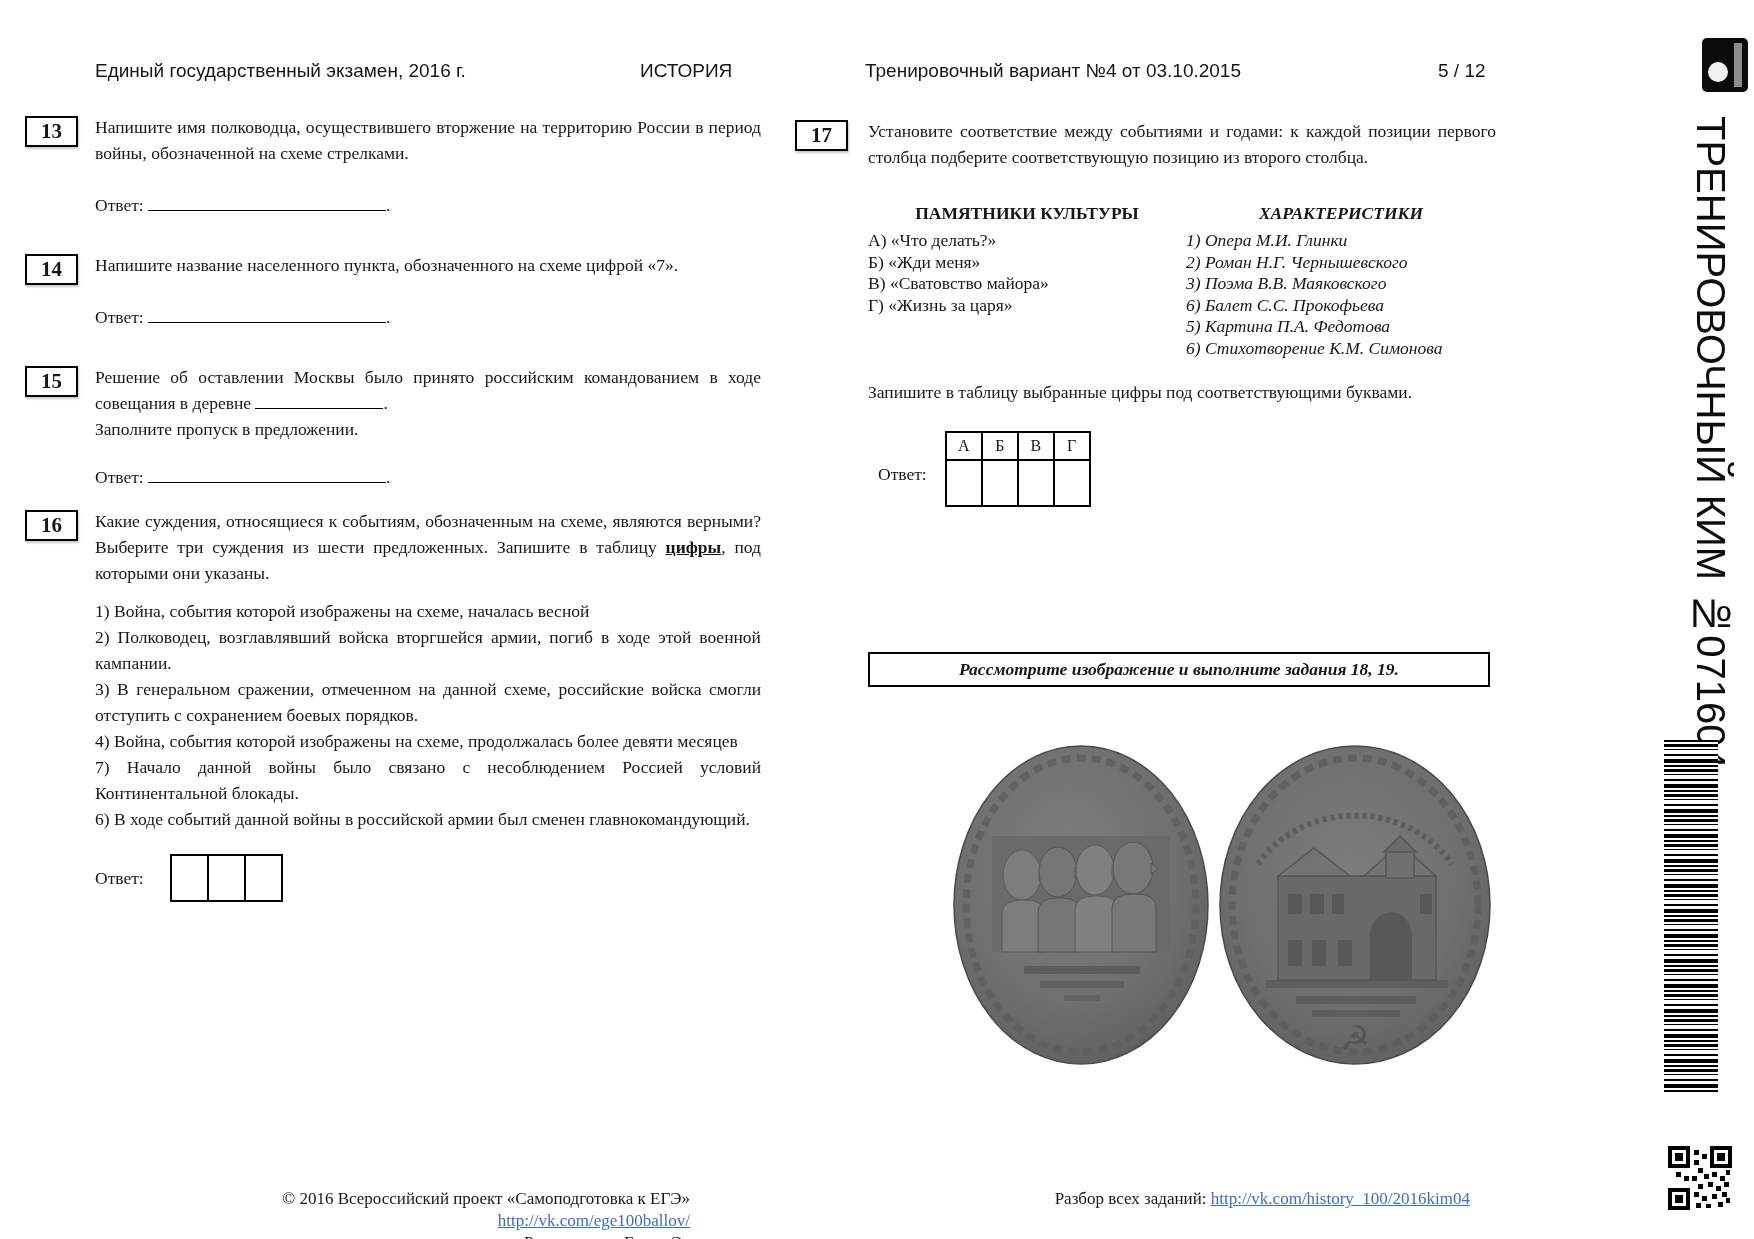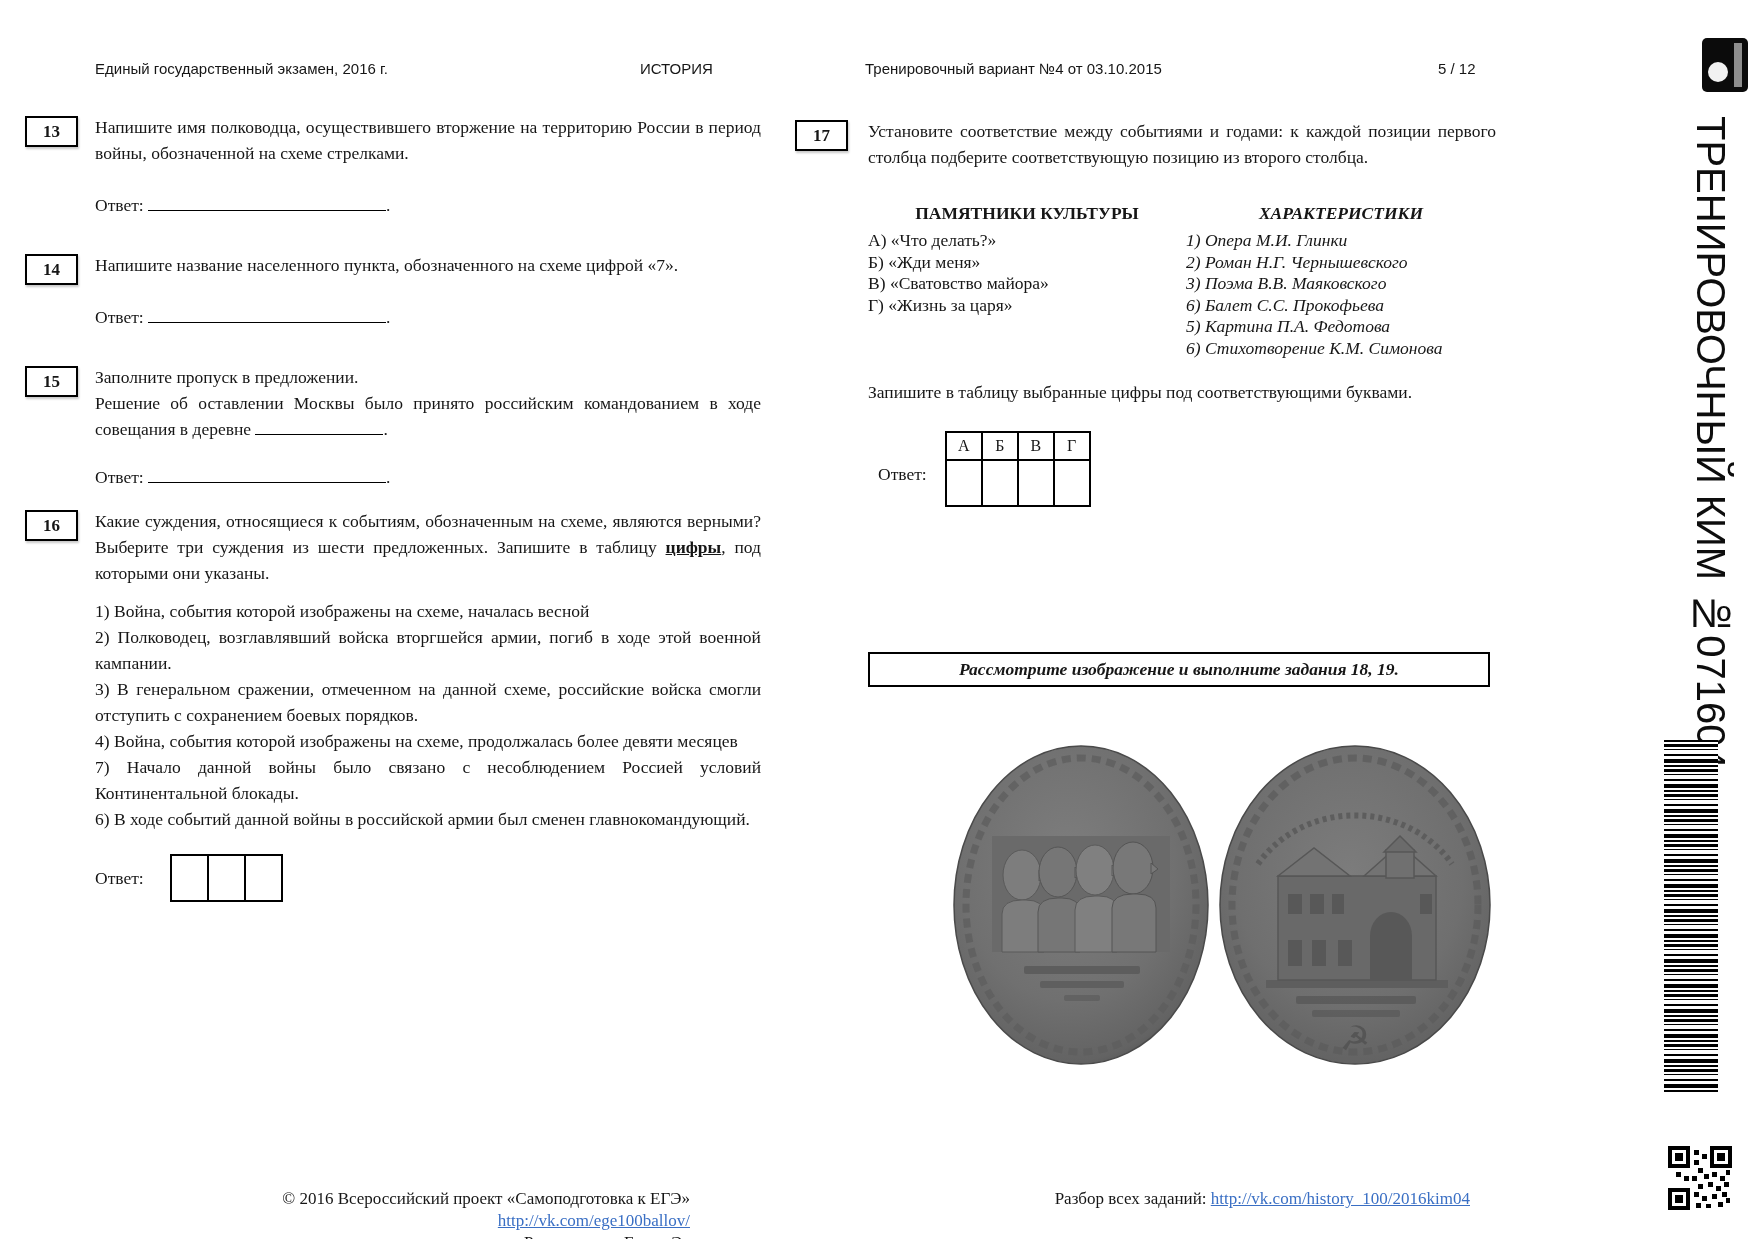--- a/index.html
+++ b/index.html
@@ -2,21 +2,21 @@
 <html><head>
 <meta charset="utf-8">
 <style>
   html,body { margin:0; padding:0; background:#ffffff; }
   .page {
     position:relative; width:1754px; height:1239px; background:#ffffff;
     font-family:"Liberation Serif", serif; color:#161616; overflow:hidden;
   }
 
   
-  .hdr { position:absolute; top:60px; font-size:15px; font-family:"Liberation Sans", sans-serif; }
+  .hdr { position:absolute; top:60px; font-size:19px; font-family:"Liberation Sans", sans-serif; }
   .hdr-left { left:95px; }
   .hdr-center { left:640px; }
   .hdr-right { left:865px; }
   .hdr-page { left:1438px; }
 
   
   .logo { position:absolute; left:1702px; top:38px; width:46px; height:54px; background:#0b0b0b; border-radius:5px; }
   .logo-circle { position:absolute; left:6px; top:24px; width:20px; height:20px; background:#f2f2f2; border-radius:50%; }
   .logo-stripe { position:absolute; right:6px; top:5px; width:8px; height:44px; background:#8d8d8d; }
 
@@ -32,21 +32,21 @@
       #000 0 2px,#fff 2px 4px,#000 4px 7px,#fff 7px 9px,#000 9px 10px,
       #fff 10px 14px,#000 14px 16px,#fff 16px 19px,#000 19px 23px,#fff 23px 25px);
   }
 
   
   .q { position:absolute; left:25px; width:760px; }
   .qnum {
     position:absolute; left:0; top:2px; width:49px; height:27px;
     border:2px solid #000; background:#fff; box-shadow:1px 2px 2px #c9c9c9;
     display:flex; align-items:center; justify-content:center;
-    font-size:17px; font-weight:bold;
+    font-size:21px; font-weight:bold;
   }
   .qbody { margin-left:70px; width:666px; font-size:17.5px; line-height:26px; text-align:justify; }
   .rq { left:795px; }
   .rq .qbody { margin-left:73px; width:628px; }
 
   .blank { display:inline-block; border-bottom:1.4px solid #000; height:15px; vertical-align:baseline; }
   .answer-row { margin-top:26px; font-size:17.5px; }
   .bold-u { font-weight:bold; text-decoration:underline; }
 
   
@@ -162,23 +162,23 @@
       <div class="answer-row">
         <span>Ответ:</span>
         <span class="blank" style="width:238px;"></span><span>.</span>
       </div>
     </div>
   </div>
 
   <div class="q" style="top:364px;">
     <div class="qnum">15</div>
     <div class="qbody">
-      <div>Заполните пропуск в предложении.</div>
       <div><span>Решение об оставлении Москвы было принято российским командованием в ходе совещания в деревне</span>
         <span class="blank" style="width:128px;"></span><span>.</span></div>
+      <div>Заполните пропуск в предложении.</div>
       <div class="answer-row" style="margin-top:22px;">
         <span>Ответ:</span>
         <span class="blank" style="width:238px;"></span><span>.</span>
       </div>
     </div>
   </div>
 
   <div class="q" style="top:508px;">
     <div class="qnum">16</div>
     <div class="qbody">

